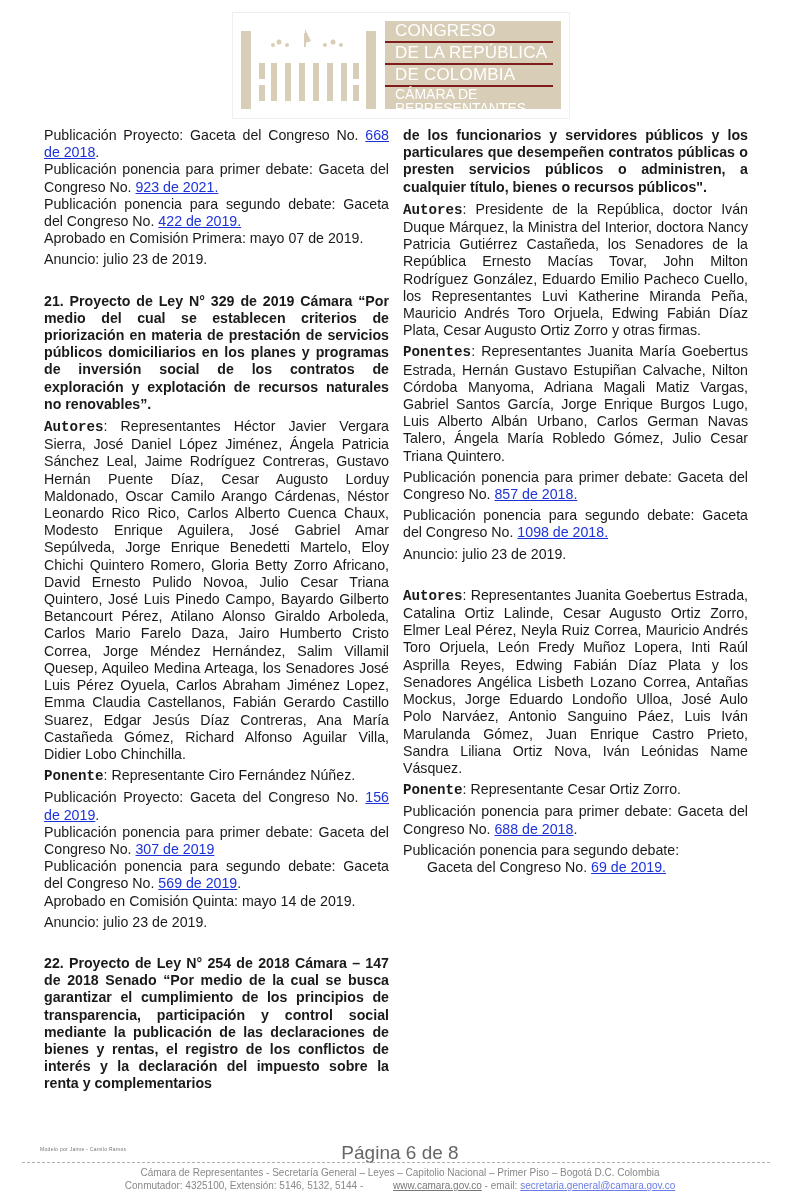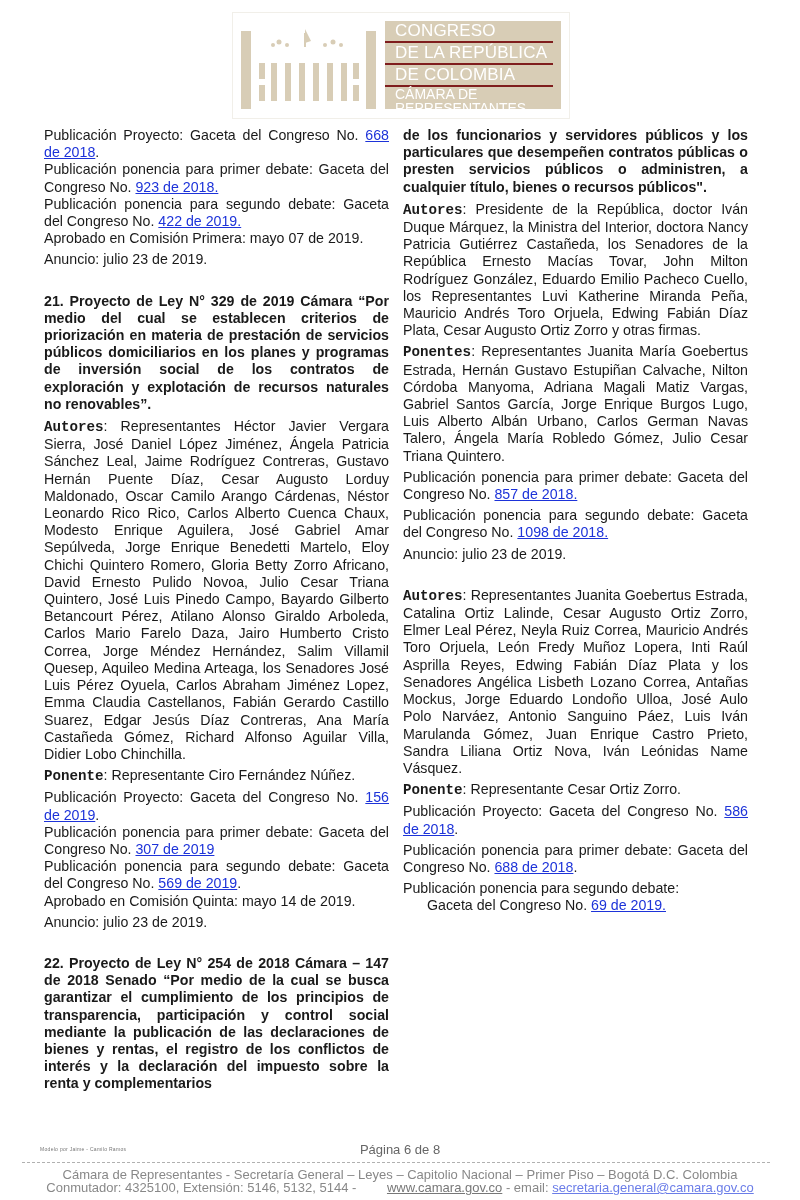--- a/index.html
+++ b/index.html
@@ -25,25 +25,25 @@
   .p.tight { margin-bottom: 0; }
   .gap { height: 20px; }
   .title { font-weight: bold; margin: 0 0 5px 0; }
   .label { font-weight: bold; font-family: Liberation Mono, monospace; }
   a.gl { color: #1d33d9; text-decoration: underline; }
 
   
   .footer-small { position: absolute; left: 40px; top: 1146px; font-size: 5px; color: #777;
                   letter-spacing: 0.3px; }
   .page-num { position: absolute; left: 0; width: 800px; top: 1142px; text-align: center;
-              font-size: 13px; color: #666; }
+              font-size: 19px; color: #666; }
   .footer-rule { position: absolute; left: 22px; width: 748px; top: 1162px;
                  border-top: 1px dashed #b0b0b0; }
   .footer-line { position: absolute; left: 0; width: 800px; text-align: center;
-                 font-size: 13px; color: #888; }
+                 font-size: 10px; color: #888; }
   .footer-line a.web { color: #777; text-decoration: underline; margin-left: 27px; }
   .footer-line a.mail { color: #6b7de8; text-decoration: underline; }
 </style>
 </head>
 <body>
 
 <div class="logo">
   <svg class="logo-building" viewBox="0 0 135 88">
     <g fill="#d8cdb6">
       <rect x="0" y="10" width="10" height="78"></rect>
@@ -72,21 +72,21 @@
     <div class="logo-line">CONGRESO</div>
     <div class="logo-line">DE LA REPÚBLICA</div>
     <div class="logo-line">DE COLOMBIA</div>
     <div class="logo-line small">CÁMARA DE REPRESENTANTES</div>
   </div>
 </div>
 
 <div class="col col-left">
   <div>
     <p class="p tight"><span>Publicación Proyecto: Gaceta del Congreso No. </span><a class="gl" href="#">668 de 2018</a><span>.</span></p>
-    <p class="p tight"><span>Publicación ponencia para primer debate: Gaceta del Congreso No. </span><a class="gl" href="#">923 de 2018.</a></p>
+    <p class="p tight"><span>Publicación ponencia para primer debate: Gaceta del Congreso No. </span><a class="gl" href="#">923 de 2021.</a></p>
     <p class="p tight"><span>Publicación ponencia para segundo debate: Gaceta del Congreso No. </span><a class="gl" href="#">422 de 2019.</a></p>
     <p class="p">Aprobado en Comisión Primera: mayo 07 de 2019.</p>
     <p class="p">Anuncio: julio 23 de 2019.</p>
   </div>
 
   <div class="gap"></div>
 
   <div>
     <p class="title">21. Proyecto de Ley N° 329 de 2019 Cámara “Por medio del cual se establecen criterios de priorización en materia de prestación de servicios públicos domiciliarios en los planes y programas de inversión social de los contratos de exploración y explotación de recursos naturales no renovables”.</p>
     <p class="p"><span class="label">Autores</span><span>: Representantes Héctor Javier Vergara Sierra, José Daniel López Jiménez, Ángela Patricia Sánchez Leal, Jaime Rodríguez Contreras, Gustavo Hernán Puente Díaz, Cesar Augusto Lorduy Maldonado, Oscar Camilo Arango Cárdenas, Néstor Leonardo Rico Rico, Carlos Alberto Cuenca Chaux, Modesto Enrique Aguilera, José Gabriel Amar Sepúlveda, Jorge Enrique Benedetti Martelo, Eloy Chichi Quintero Romero, Gloria Betty Zorro Africano, David Ernesto Pulido Novoa, Julio Cesar Triana Quintero, José Luis Pinedo Campo, Bayardo Gilberto Betancourt Pérez, Atilano Alonso Giraldo Arboleda, Carlos Mario Farelo Daza, Jairo Humberto Cristo Correa, Jorge Méndez Hernández, Salim Villamil Quesep, Aquileo Medina Arteaga, los Senadores José Luis Pérez Oyuela, Carlos Abraham Jiménez Lopez, Emma Claudia Castellanos, Fabián Gerardo Castillo Suarez, Edgar Jesús Díaz Contreras, Ana María Castañeda Gómez, Richard Alfonso Aguilar Villa, Didier Lobo Chinchilla.</span></p>
@@ -113,21 +113,20 @@
     <p class="p"><span>Publicación ponencia para primer debate: Gaceta del Congreso No. </span><a class="gl" href="#">857 de 2018.</a></p>
     <p class="p"><span>Publicación ponencia para segundo debate: Gaceta del Congreso No. </span><a class="gl" href="#">1098 de 2018.</a></p>
     <p class="p">Anuncio: julio 23 de 2019.</p>
   </div>
 
   <div class="gap"></div>
 
   <div>
     <p class="p"><span class="label">Autores</span><span>: Representantes Juanita Goebertus Estrada, Catalina Ortiz Lalinde, Cesar Augusto Ortiz Zorro, Elmer Leal Pérez, Neyla Ruiz Correa, Mauricio Andrés Toro Orjuela, León Fredy Muñoz Lopera, Inti Raúl Asprilla Reyes, Edwing Fabián Díaz Plata y los Senadores Angélica Lisbeth Lozano Correa, Antañas Mockus, Jorge Eduardo Londoño Ulloa, José Aulo Polo Narváez, Antonio Sanguino Páez, Luis Iván Marulanda Gómez, Juan Enrique Castro Prieto, Sandra Liliana Ortiz Nova, Iván Leónidas Name Vásquez.</span></p>
     <p class="p"><span class="label">Ponente</span><span>: Representante Cesar Ortiz Zorro.</span></p>
-    <p class="p"><span>Publicación Proyecto: Gaceta del Congreso No. </span><a class="gl" href="#">586 de 2018</a><span>.</span></p>
     <p class="p"><span>Publicación ponencia para primer debate: Gaceta del Congreso No. </span><a class="gl" href="#">688 de 2018</a><span>.</span></p>
     <p class="p tight"><span>Publicación ponencia para segundo debate: </span></p>
     <p class="p tight" style="padding-left:24px"><span>Gaceta del Congreso No.  </span><a class="gl" href="#">69 de 2019.</a></p>
   </div>
 </div>
 
 <div class="footer-small">Modelo por Jaime - Camilo Ramos</div>
 <div class="page-num">Página 6 de 8</div>
 <div class="footer-rule"></div>
 <div class="footer-line" style="top:1167px">Cámara de Representantes - Secretaría General – Leyes – Capitolio Nacional – Primer Piso – Bogotá D.C. Colombia</div>

